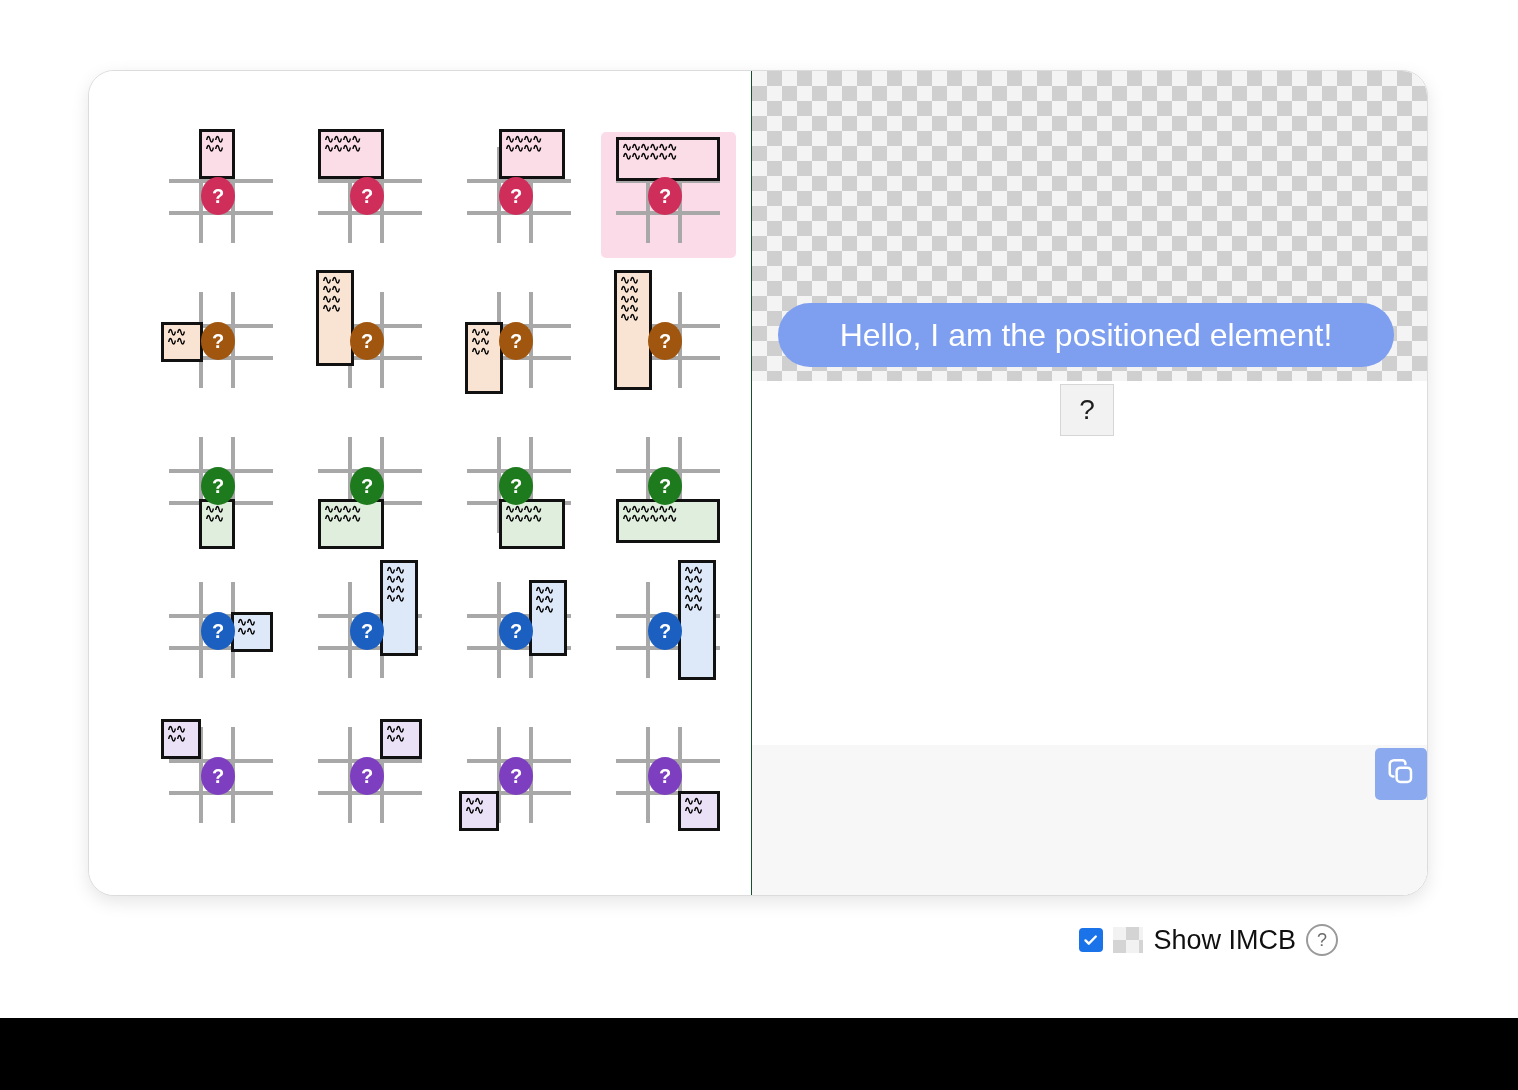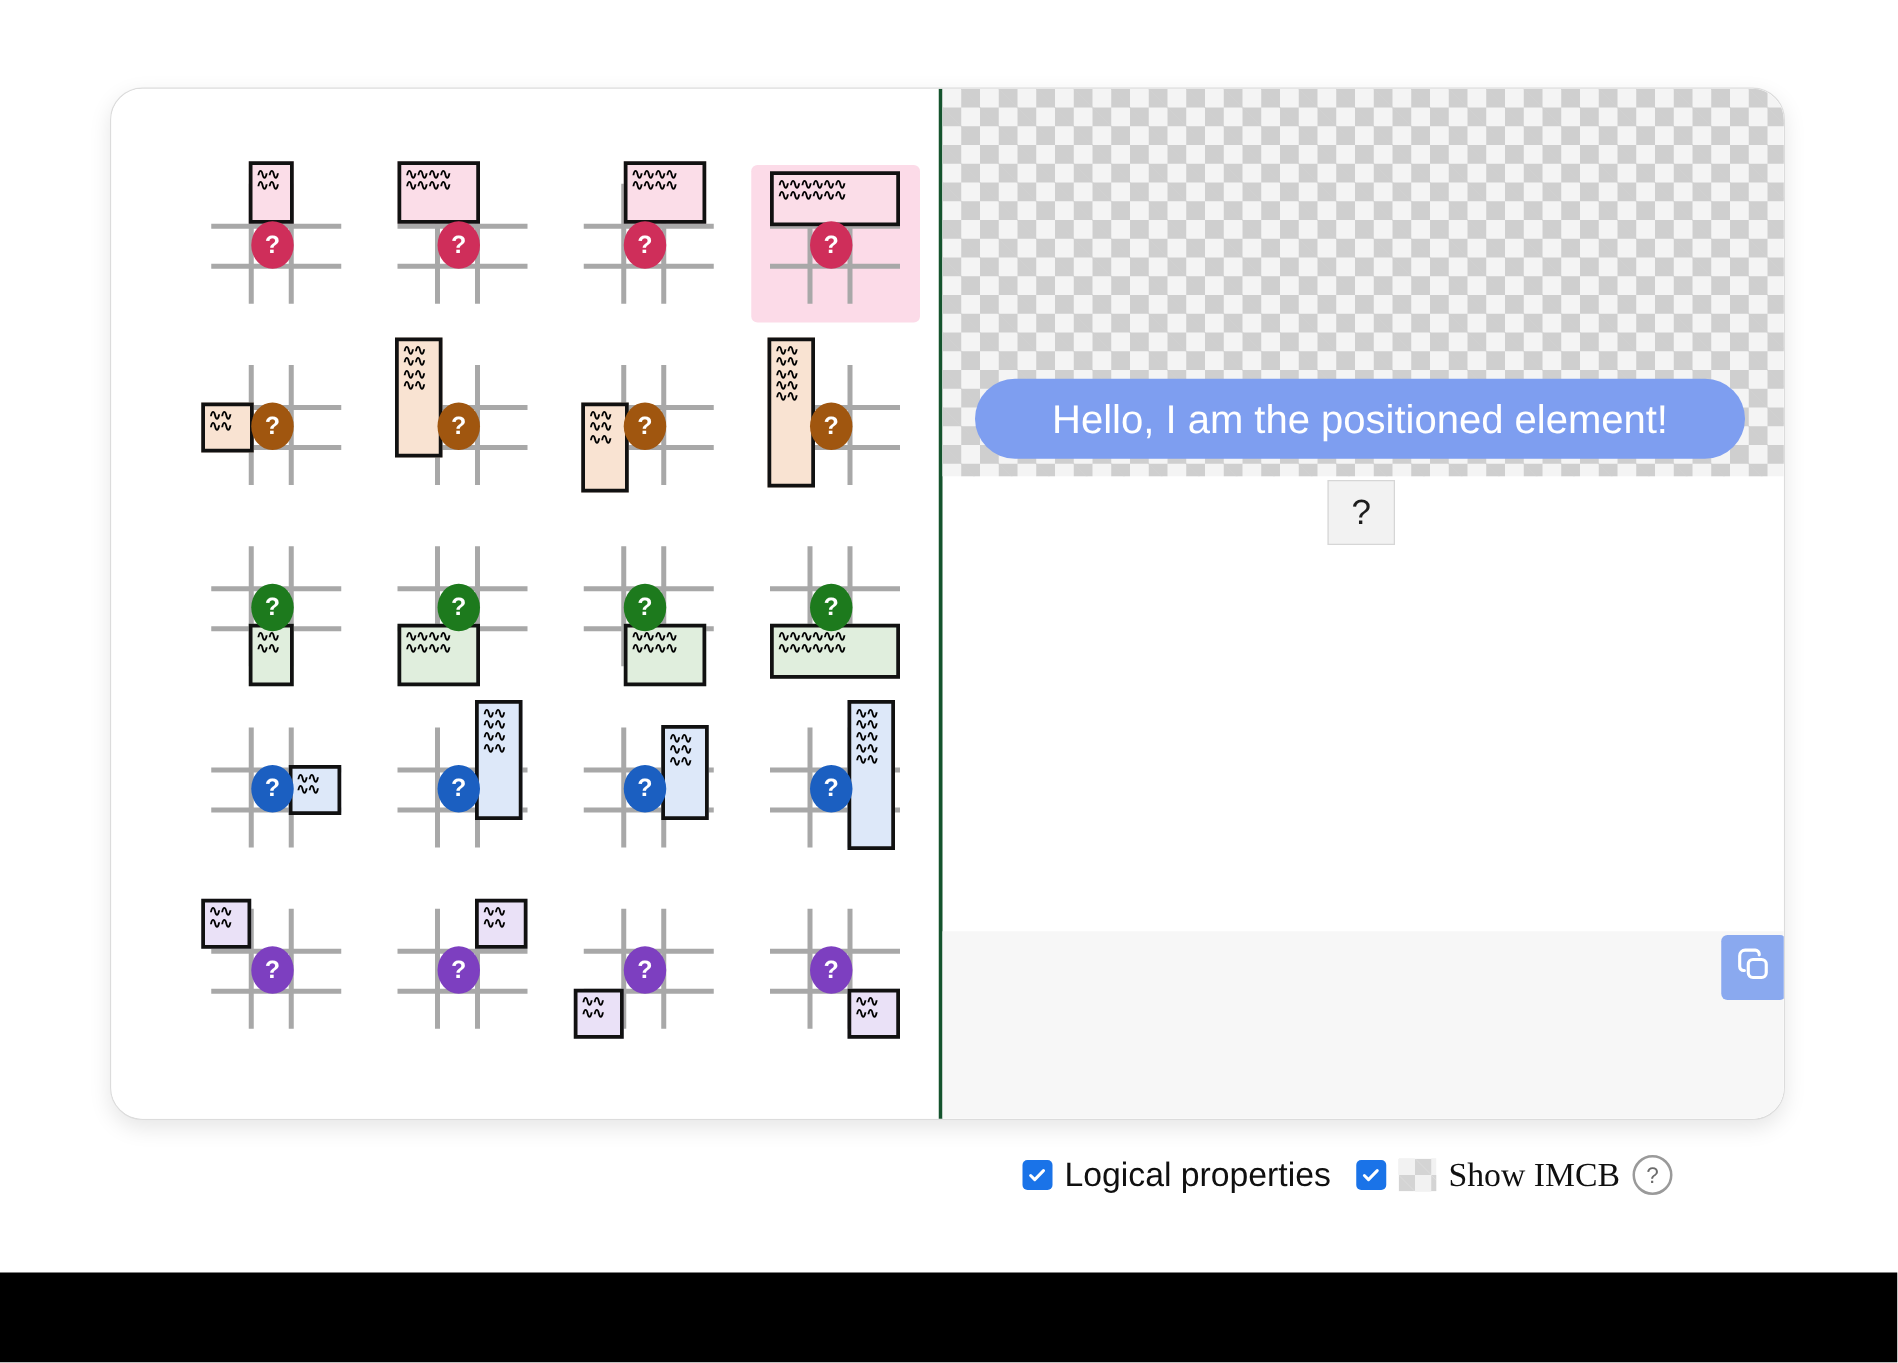--- a/index.html
+++ b/index.html
@@ -82,21 +82,21 @@
     font-family:"Liberation Sans", sans-serif;
     word-break:break-all;
     font-weight:bold;
   }
   .pbox span{display:block;white-space:normal;}
 
   
   #preview-panel{
     position:absolute;left:662px;top:0;width:678px;height:826px;
     background:#ffffff;
-    border-left:3px solid #14532d;
+    border-left:1px solid #14532d;
     box-sizing:border-box;
     padding-left:38px;
   }
   #imcb{
     position:absolute;left:0;top:0;width:677px;height:310px;
     background-color:#f4f4f4;
     background-image:
       linear-gradient(45deg,#cfcfcf 25%,transparent 25%,transparent 75%,#cfcfcf 75%),
       linear-gradient(45deg,#cfcfcf 25%,transparent 25%,transparent 75%,#cfcfcf 75%);
     background-size:30px 30px;
@@ -472,30 +472,22 @@
           </svg>
         </span>
       </div>
     </div>
 
   </div>
 </div>
 
 <div id="controls">
 
-  <div class="ctl">
-    <span class="cbox">
-      <svg width="16" height="16" viewBox="0 0 16 16" aria-hidden="true">
-        <path d="M2.5 8.4l3.3 3.3 7-7.2" fill="none" stroke="#fff" stroke-width="2.4" stroke-linecap="round" stroke-linejoin="round"></path>
-      </svg>
-    </span>
-    <span>Logical properties</span>
-  </div>
-
-  <div class="ctl" style="margin-left:10px;font-family:Liberation Serif, serif;">
+
+  <div class="ctl" style="margin-left:10px;">
     <span class="cbox">
       <svg width="16" height="16" viewBox="0 0 16 16" aria-hidden="true">
         <path d="M2.5 8.4l3.3 3.3 7-7.2" fill="none" stroke="#fff" stroke-width="2.4" stroke-linecap="round" stroke-linejoin="round"></path>
       </svg>
     </span>
     <span id="imcb-swatch"></span>
     <span>Show IMCB</span>
   </div>
 
   <span id="help-icon">?</span>

